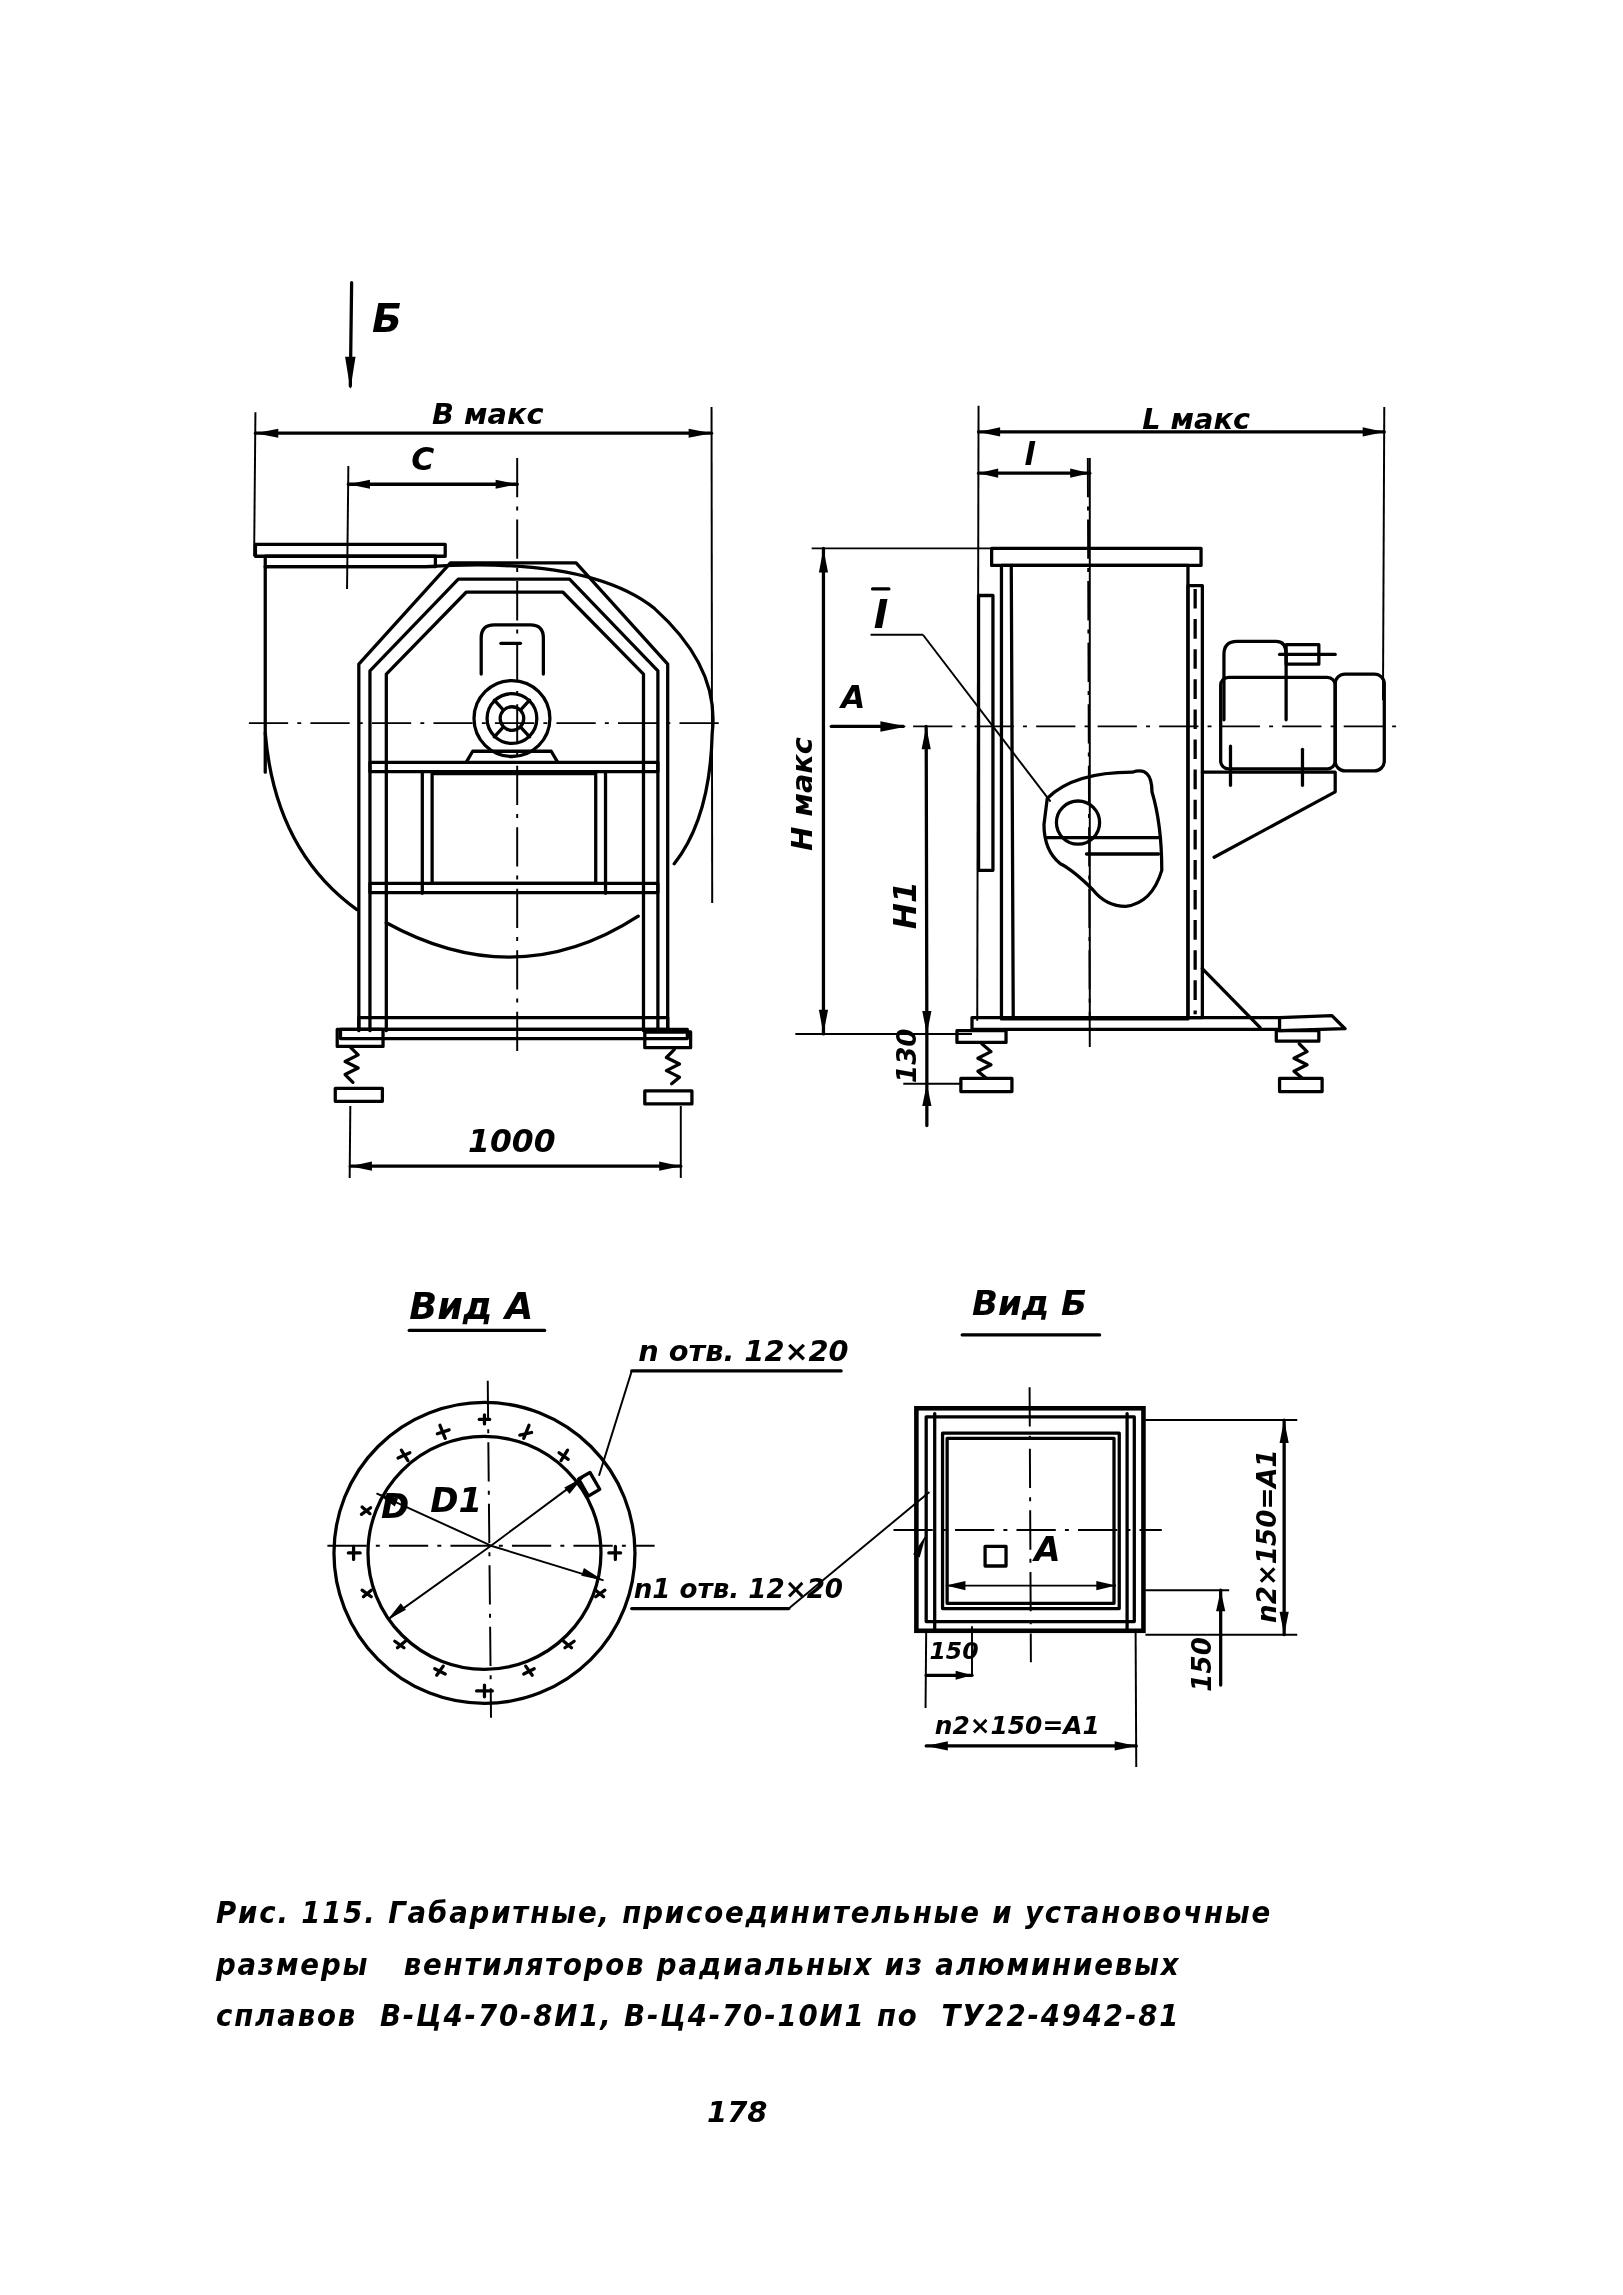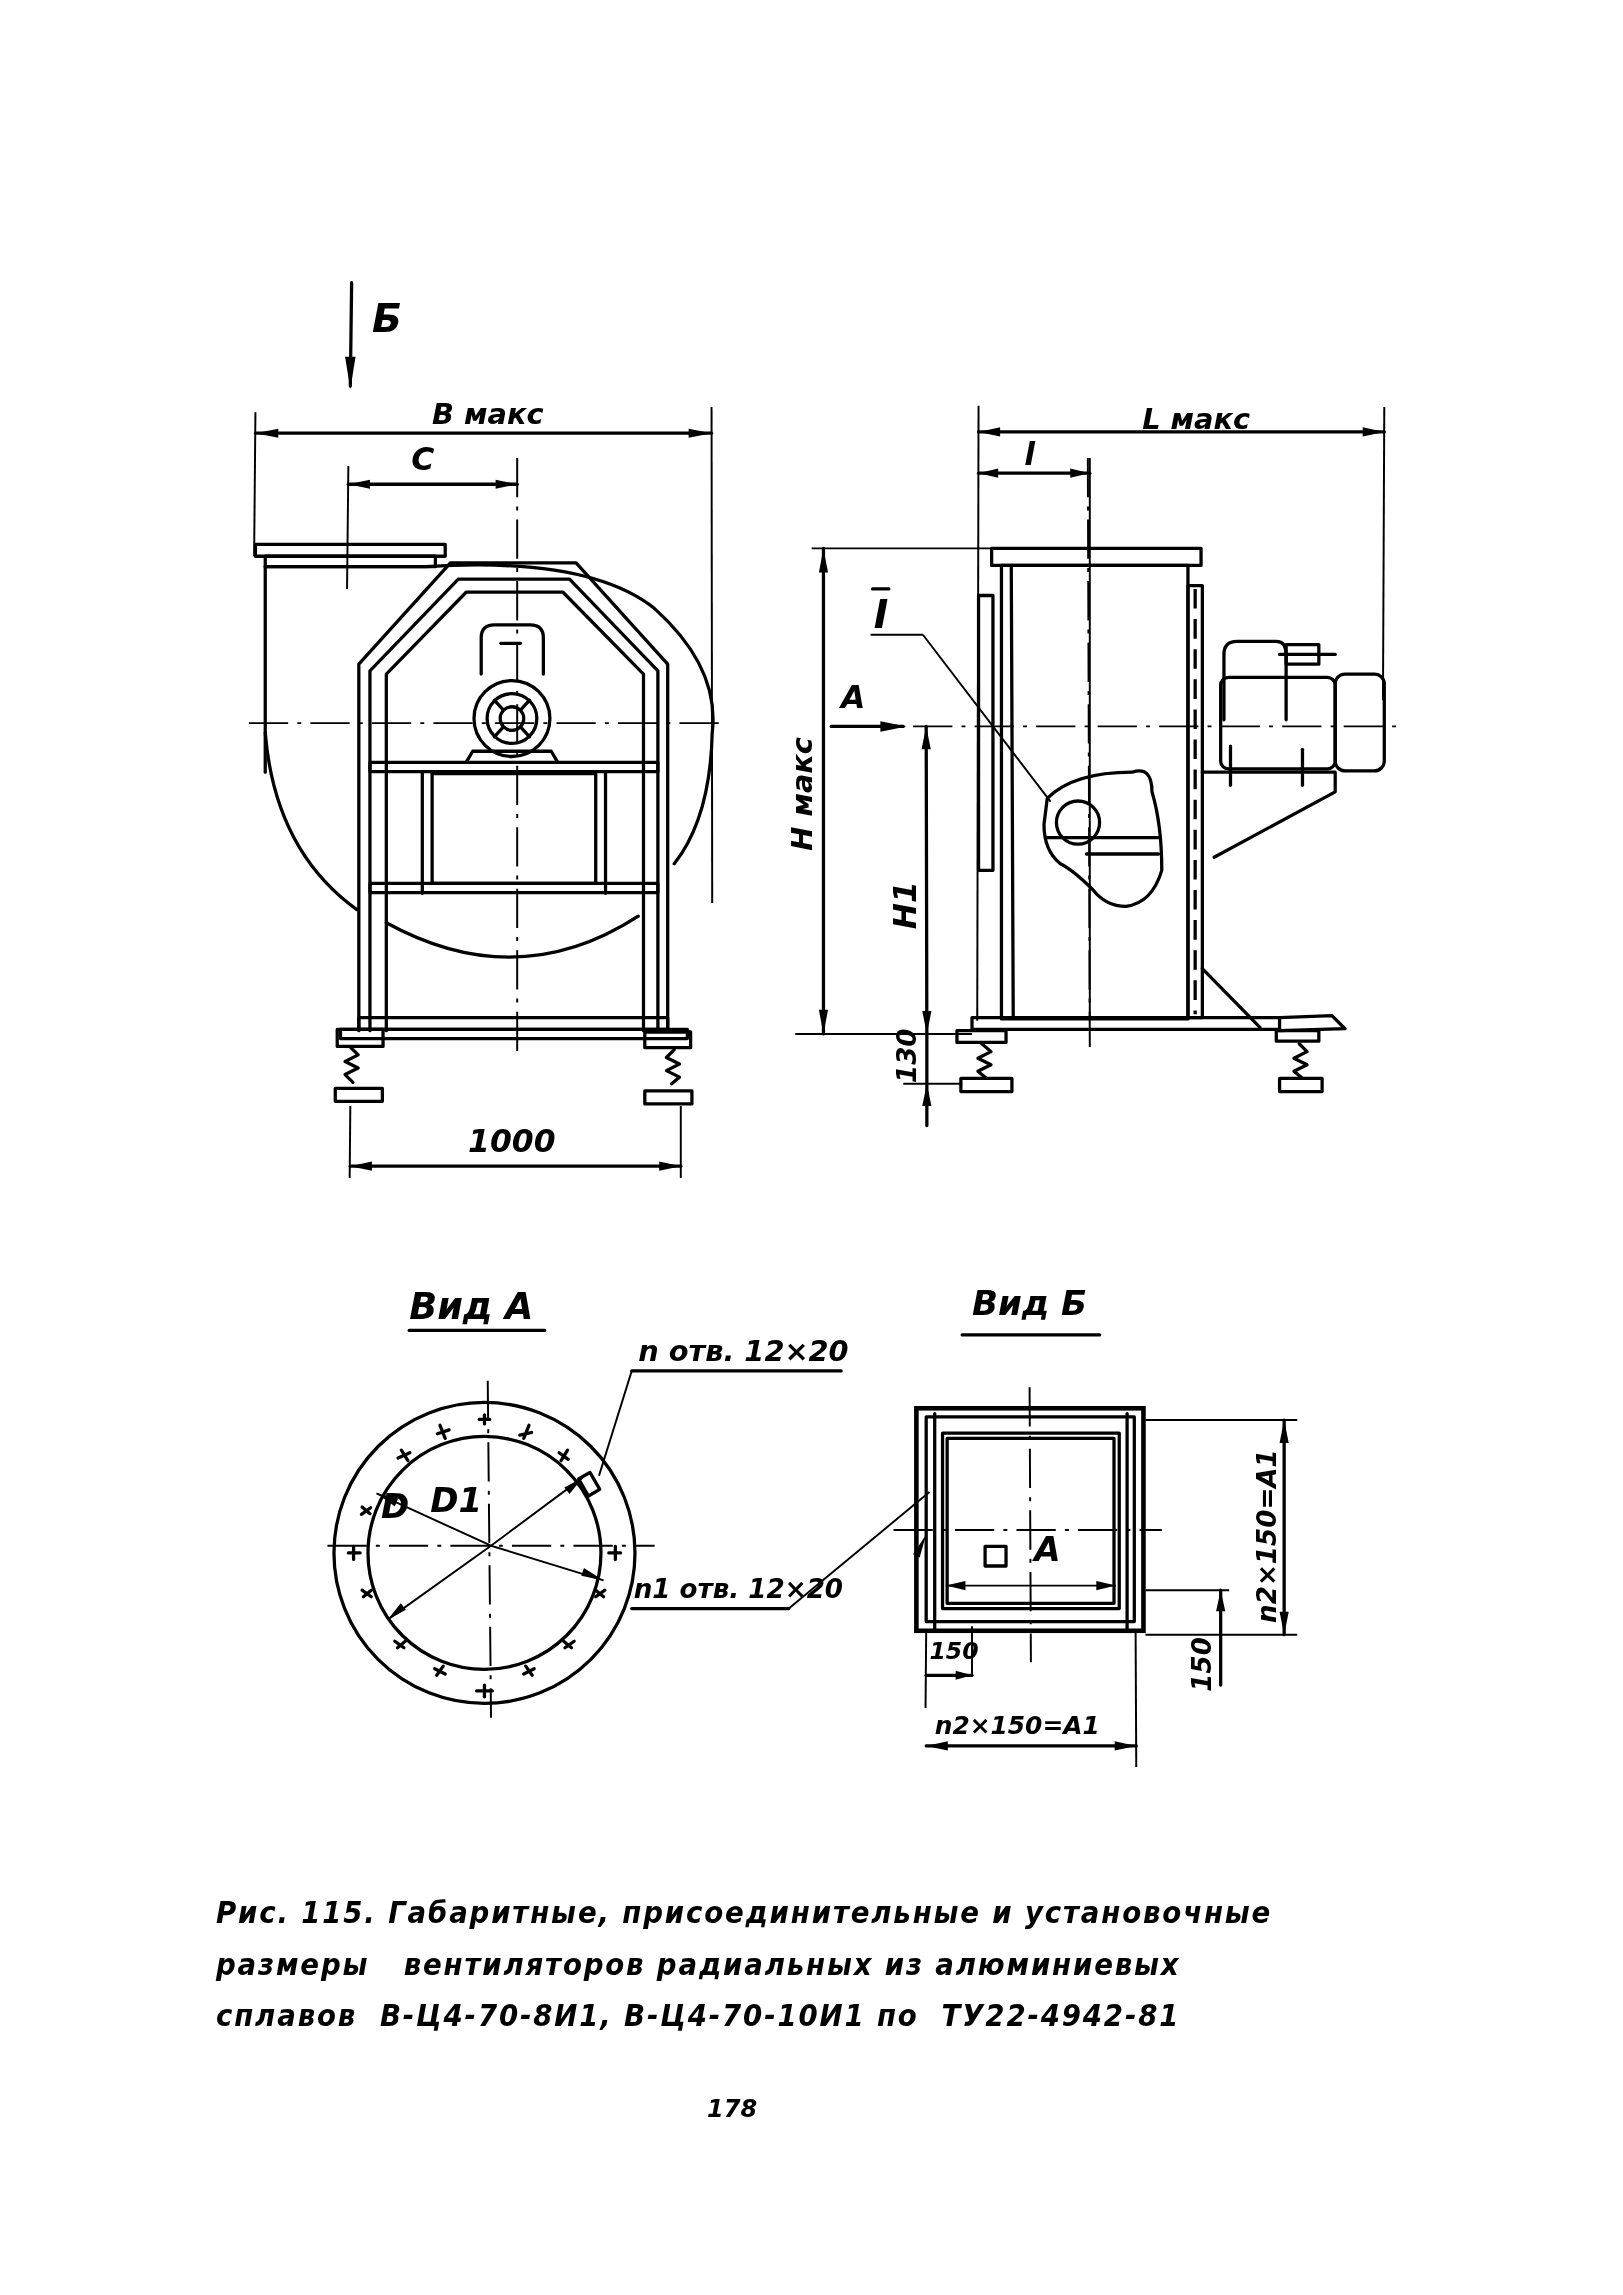--- a/index.html
+++ b/index.html
@@ -8,21 +8,21 @@
   #drawing { position: absolute; left: 0; top: 0; }
   .ln { stroke: #000; stroke-width: 5; fill: none; stroke-linecap: round; stroke-linejoin: round; }
   .thin { stroke: #000; stroke-width: 3; fill: none; }
   .thick { stroke: #000; stroke-width: 7; fill: none; }
   .dash { stroke: #000; stroke-width: 3; fill: none; stroke-dasharray: 60 14 6 14; }
   .hid { stroke: #000; stroke-width: 5; fill: none; stroke-dasharray: 30 16; }
   .arrow { fill: #000; stroke: none; }
   .lbl { font-family: "DejaVu Sans", sans-serif; font-style: oblique; font-weight: bold; fill: #000; }
   .cap { position: absolute; left: 216px; font-family: "DejaVu Sans", sans-serif; font-style: oblique;
          font-weight: bold; font-size: 30px; letter-spacing: 2px; white-space: pre; transform: scaleX(0.92); transform-origin: left; }
-  .pnum { position: absolute; left: 707px; top: 2095px; font-family: "DejaVu Sans", sans-serif; font-weight: bold; font-style: oblique; font-size: 24px; }
+  .pnum { position: absolute; left: 707px; top: 2095px; font-family: "DejaVu Sans", sans-serif; font-weight: bold; font-style: oblique; font-size: 29px; }
 </style>
 </head>
 <body>
 
 <svg id="drawing" width="1624" height="2295" viewBox="0 0 2481 3507">
 
   <g>
 
     <line class="ln" x1="537" y1="432" x2="535" y2="590"></line>
     <polygon class="arrow" points="527,545 543,545 535,595"></polygon>

